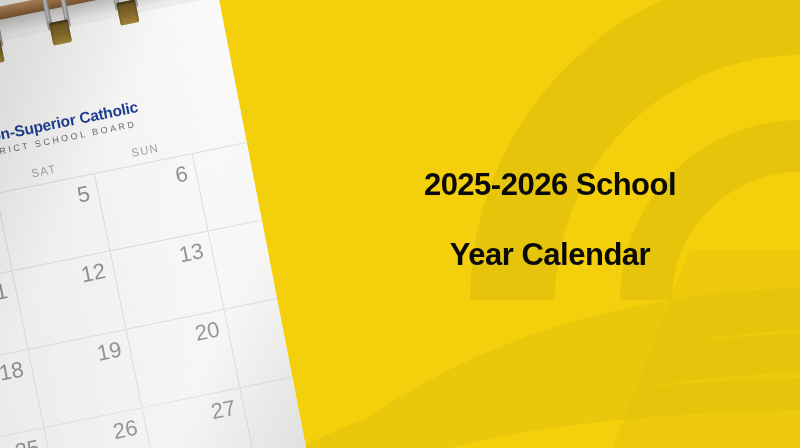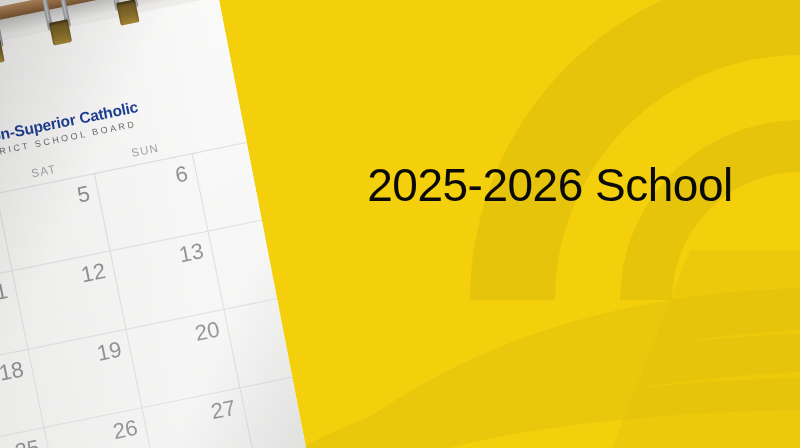--- a/index.html
+++ b/index.html
@@ -213,22 +213,22 @@
 
   
   .title {
     position: absolute;
     left: 300px;
     top: 150px;
     width: 500px;
     text-align: center;
     color: #0a0a0a;
     font-family: "Liberation Sans", sans-serif;
-    font-weight: normal;
-    font-size: 46px;
+    font-weight: bold;
+    font-size: 31px;
     line-height: 70px;
     letter-spacing: -0.5px;
   }
   .title .line { display: block; white-space: nowrap; }
 </style>
 </head>
 <body>
 
 <div id="stage">
 
@@ -356,15 +356,16 @@
           </div>
         </div>
       </div>
 
     </div>
     <div class="photo-shade"></div>
   </div>
 
   <div class="title">
     <span class="line">2025-2026 School</span>
+    <span class="line">Year Calendar</span>
   </div>
 
 </div>
 
 </body></html>

